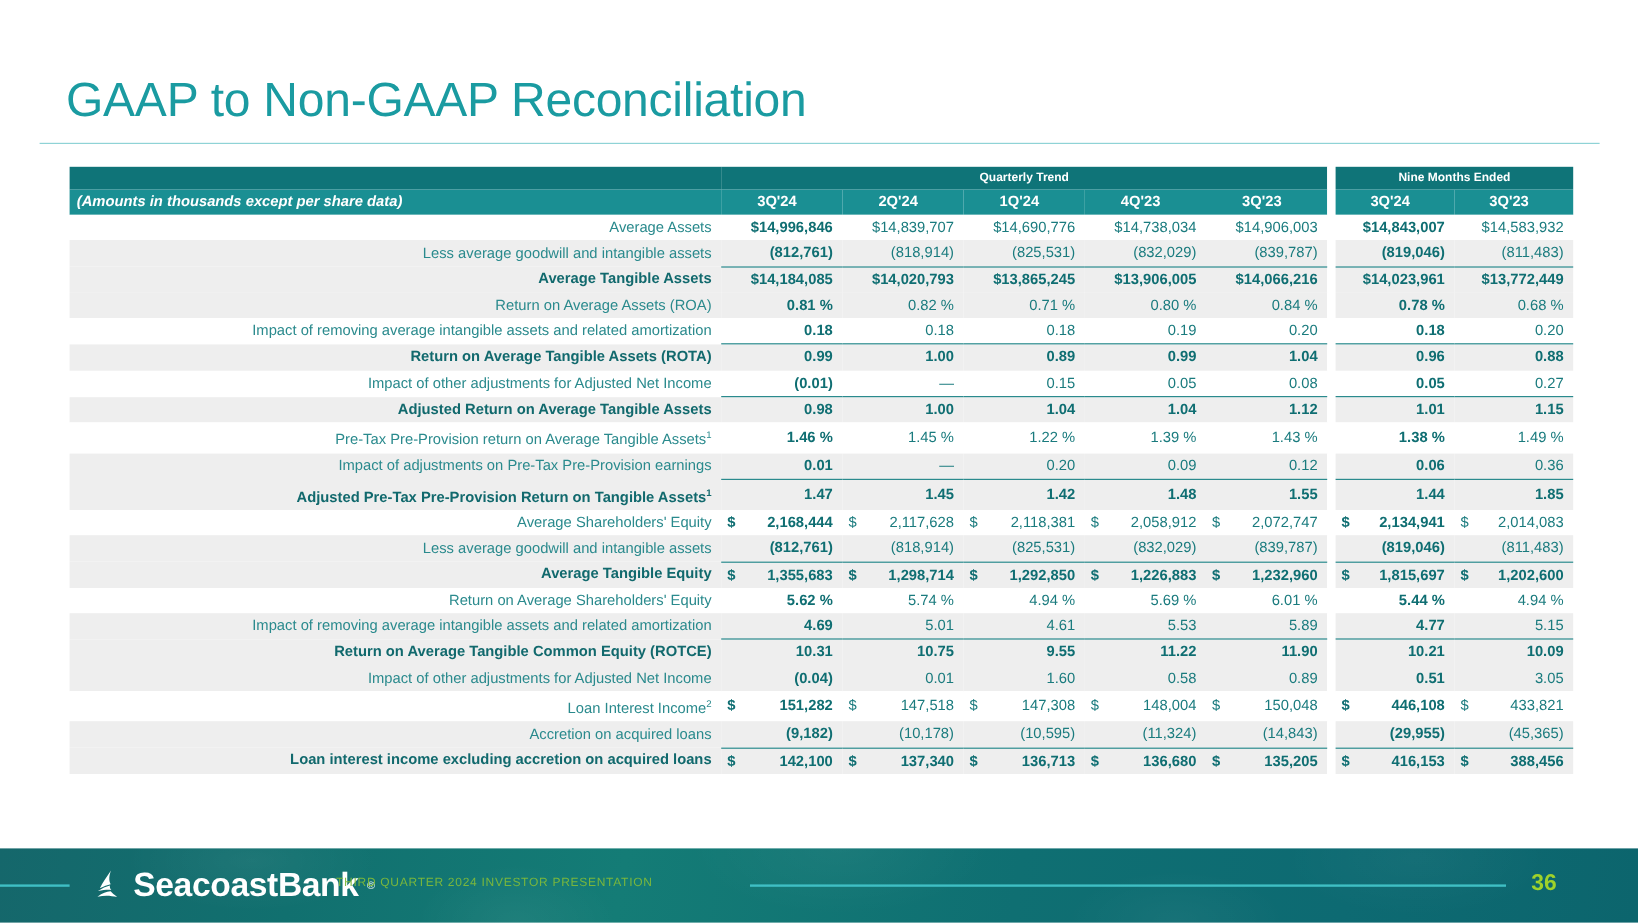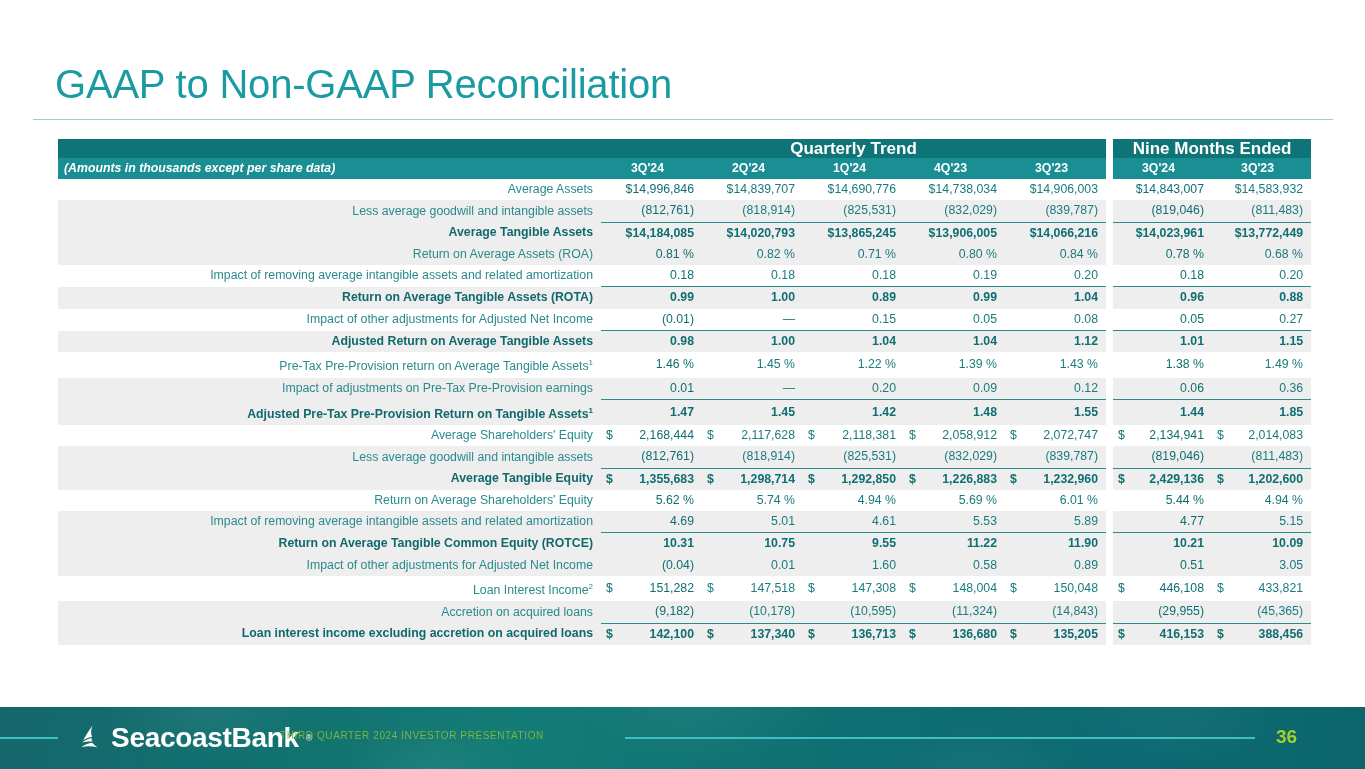--- a/index.html
+++ b/index.html
@@ -43,21 +43,21 @@
   }
   table.fin col.c-label { width: 543px; }
   table.fin col.c-q     { width: 101px; }
   table.fin col.c-gap   { width: 7px; }
   table.fin col.c-n     { width: 99px; }
 
   
   .hdr-top th {
     background: #0f7478;
     color: #ffffff;
-    font-size: 17px;
+    font-size: 10px;
     font-weight: bold;
     text-align: center;
     height: 19px;
     padding: 0;
     line-height: 19px;
   }
   .hdr-top th.blank { background: #0f7478; }
   .hdr-top th.gapcell { background: #ffffff; }
 
   .hdr-sub th {
@@ -95,21 +95,21 @@
     padding-right: 4px;
     font-size: 12.6px;
     color: #2a8a8d;
   }
   td.gapcell { background: #ffffff !important; border: none !important; padding:0; }
 
   tr.band td { background: #eeeeee; }
   tr.plain td { background: #ffffff; }
 
   
-  td.emph { font-weight: normal; color: #0f6e72; }
+  td.emph { font-weight: bold; color: #0f6e72; }
 
   
   tr.subtotal td { font-weight: bold; color: #0f6e72; }
   tr.subtotal td.label { font-weight: bold; color: #11696d; }
   tr.subtotal td.num { border-top: 1.4px solid #2a8a8d; }
 
   
   .cell-money { display: flex; justify-content: space-between; align-items: center; }
   .cell-money .sym { padding-left: 5px; }
   .cell-money .val { }
@@ -408,21 +408,21 @@
             <td class="num">
               <span class="cell-money">
                 <span class="sym">$</span>
                 <span class="val">1,232,960</span>
               </span>
             </td>
             <td class="gapcell"></td>
             <td class="num emph">
               <span class="cell-money">
                 <span class="sym">$</span>
-                <span class="val">2,429,136</span>
+                <span class="val">1,815,697</span>
               </span>
             </td>
             <td class="num">
               <span class="cell-money">
                 <span class="sym">$</span>
                 <span class="val">1,202,600</span>
               </span>
             </td>
           </tr>
           <tr class="plain">

